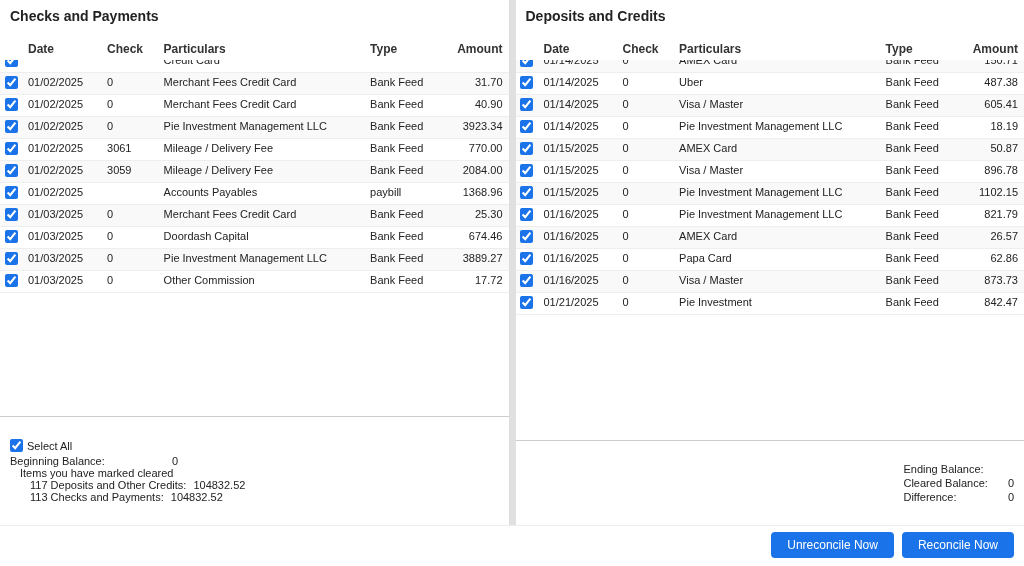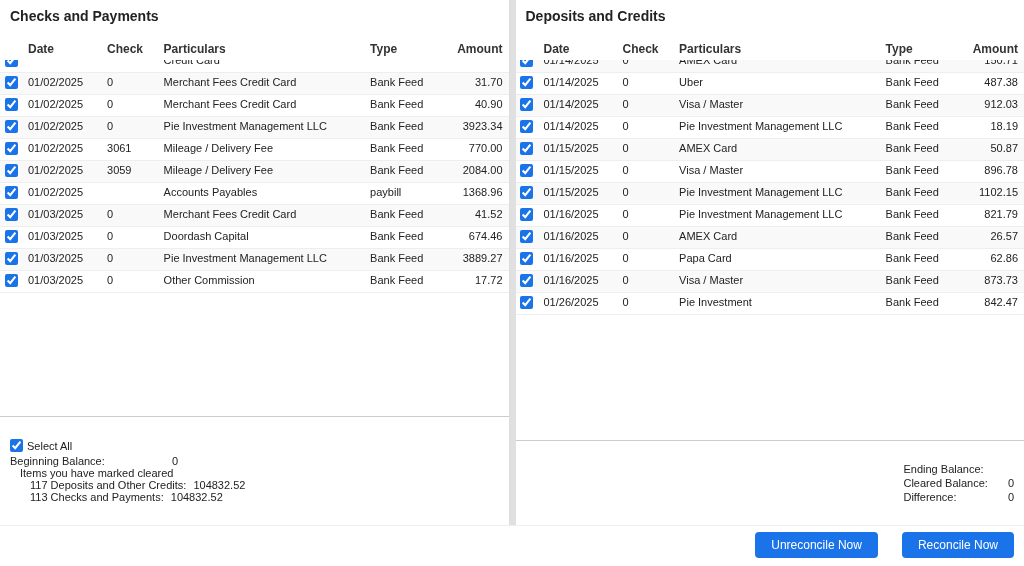--- a/index.html
+++ b/index.html
@@ -97,21 +97,21 @@
       gap: 2px;
     }
     .footer-right-row {
       display: flex;
       justify-content: space-between;
       gap: 20px;
     }
     .buttons-row {
       display: flex;
       justify-content: flex-end;
-      gap: 24px;
+      gap: 8px;
       padding: 6px 10px 8px 10px;
       background: #fff;
       border-top: 1px solid #eee;
     }
     .btn {
       padding: 6px 16px;
       border: none;
       border-radius: 4px;
       cursor: pointer;
       font-size: 12px;
@@ -208,21 +208,21 @@
                 <td>Accounts Payables</td>
                 <td>paybill</td>
                 <td style="text-align: right;">1368.96</td>
               </tr>
               <tr style="background: rgb(249, 249, 249);">
                 <td class="checkbox-cell"><input type="checkbox" checked="" style=""></td>
                 <td>01/03/2025</td>
                 <td>0</td>
                 <td>Merchant Fees Credit Card</td>
                 <td>Bank Feed</td>
-                <td style="text-align: right;">41.52</td>
+                <td style="text-align: right;">25.30</td>
               </tr>
               <tr style="background: rgb(255, 255, 255);">
                 <td class="checkbox-cell"><input type="checkbox" checked="" style=""></td>
                 <td>01/03/2025</td>
                 <td>0</td>
                 <td>Doordash Capital</td>
                 <td>Bank Feed</td>
                 <td style="text-align: right;">674.46</td>
               </tr>
               <tr style="background: rgb(249, 249, 249);">
@@ -301,21 +301,21 @@
                 <td>Uber</td>
                 <td>Bank Feed</td>
                 <td style="text-align: right;">487.38</td>
               </tr>
               <tr style="background: rgb(249, 249, 249);">
                 <td class="checkbox-cell"><input type="checkbox" checked="" style=""></td>
                 <td>01/14/2025</td>
                 <td>0</td>
                 <td>Visa / Master</td>
                 <td>Bank Feed</td>
-                <td style="text-align: right;">912.03</td>
+                <td style="text-align: right;">605.41</td>
               </tr>
               <tr style="background: rgb(255, 255, 255);">
                 <td class="checkbox-cell"><input type="checkbox" checked="" style=""></td>
                 <td>01/14/2025</td>
                 <td>0</td>
                 <td>Pie Investment Management LLC</td>
                 <td>Bank Feed</td>
                 <td style="text-align: right;">18.19</td>
               </tr>
               <tr style="background: rgb(249, 249, 249);">
@@ -369,21 +369,21 @@
               <tr style="background: rgb(249, 249, 249);">
                 <td class="checkbox-cell"><input type="checkbox" checked="" style=""></td>
                 <td>01/16/2025</td>
                 <td>0</td>
                 <td>Visa / Master</td>
                 <td>Bank Feed</td>
                 <td style="text-align: right;">873.73</td>
               </tr>
               <tr style="background: rgb(255, 255, 255);">
                 <td class="checkbox-cell"><input type="checkbox" checked="" style=""></td>
-                <td>01/26/2025</td>
+                <td>01/21/2025</td>
                 <td>0</td>
                 <td>Pie Investment</td>
                 <td>Bank Feed</td>
                 <td style="text-align: right;">842.47</td>
               </tr>
             </tbody>
         </table>
       </div>
 
       <div class="footer-panel" style="justify-content:flex-end">

